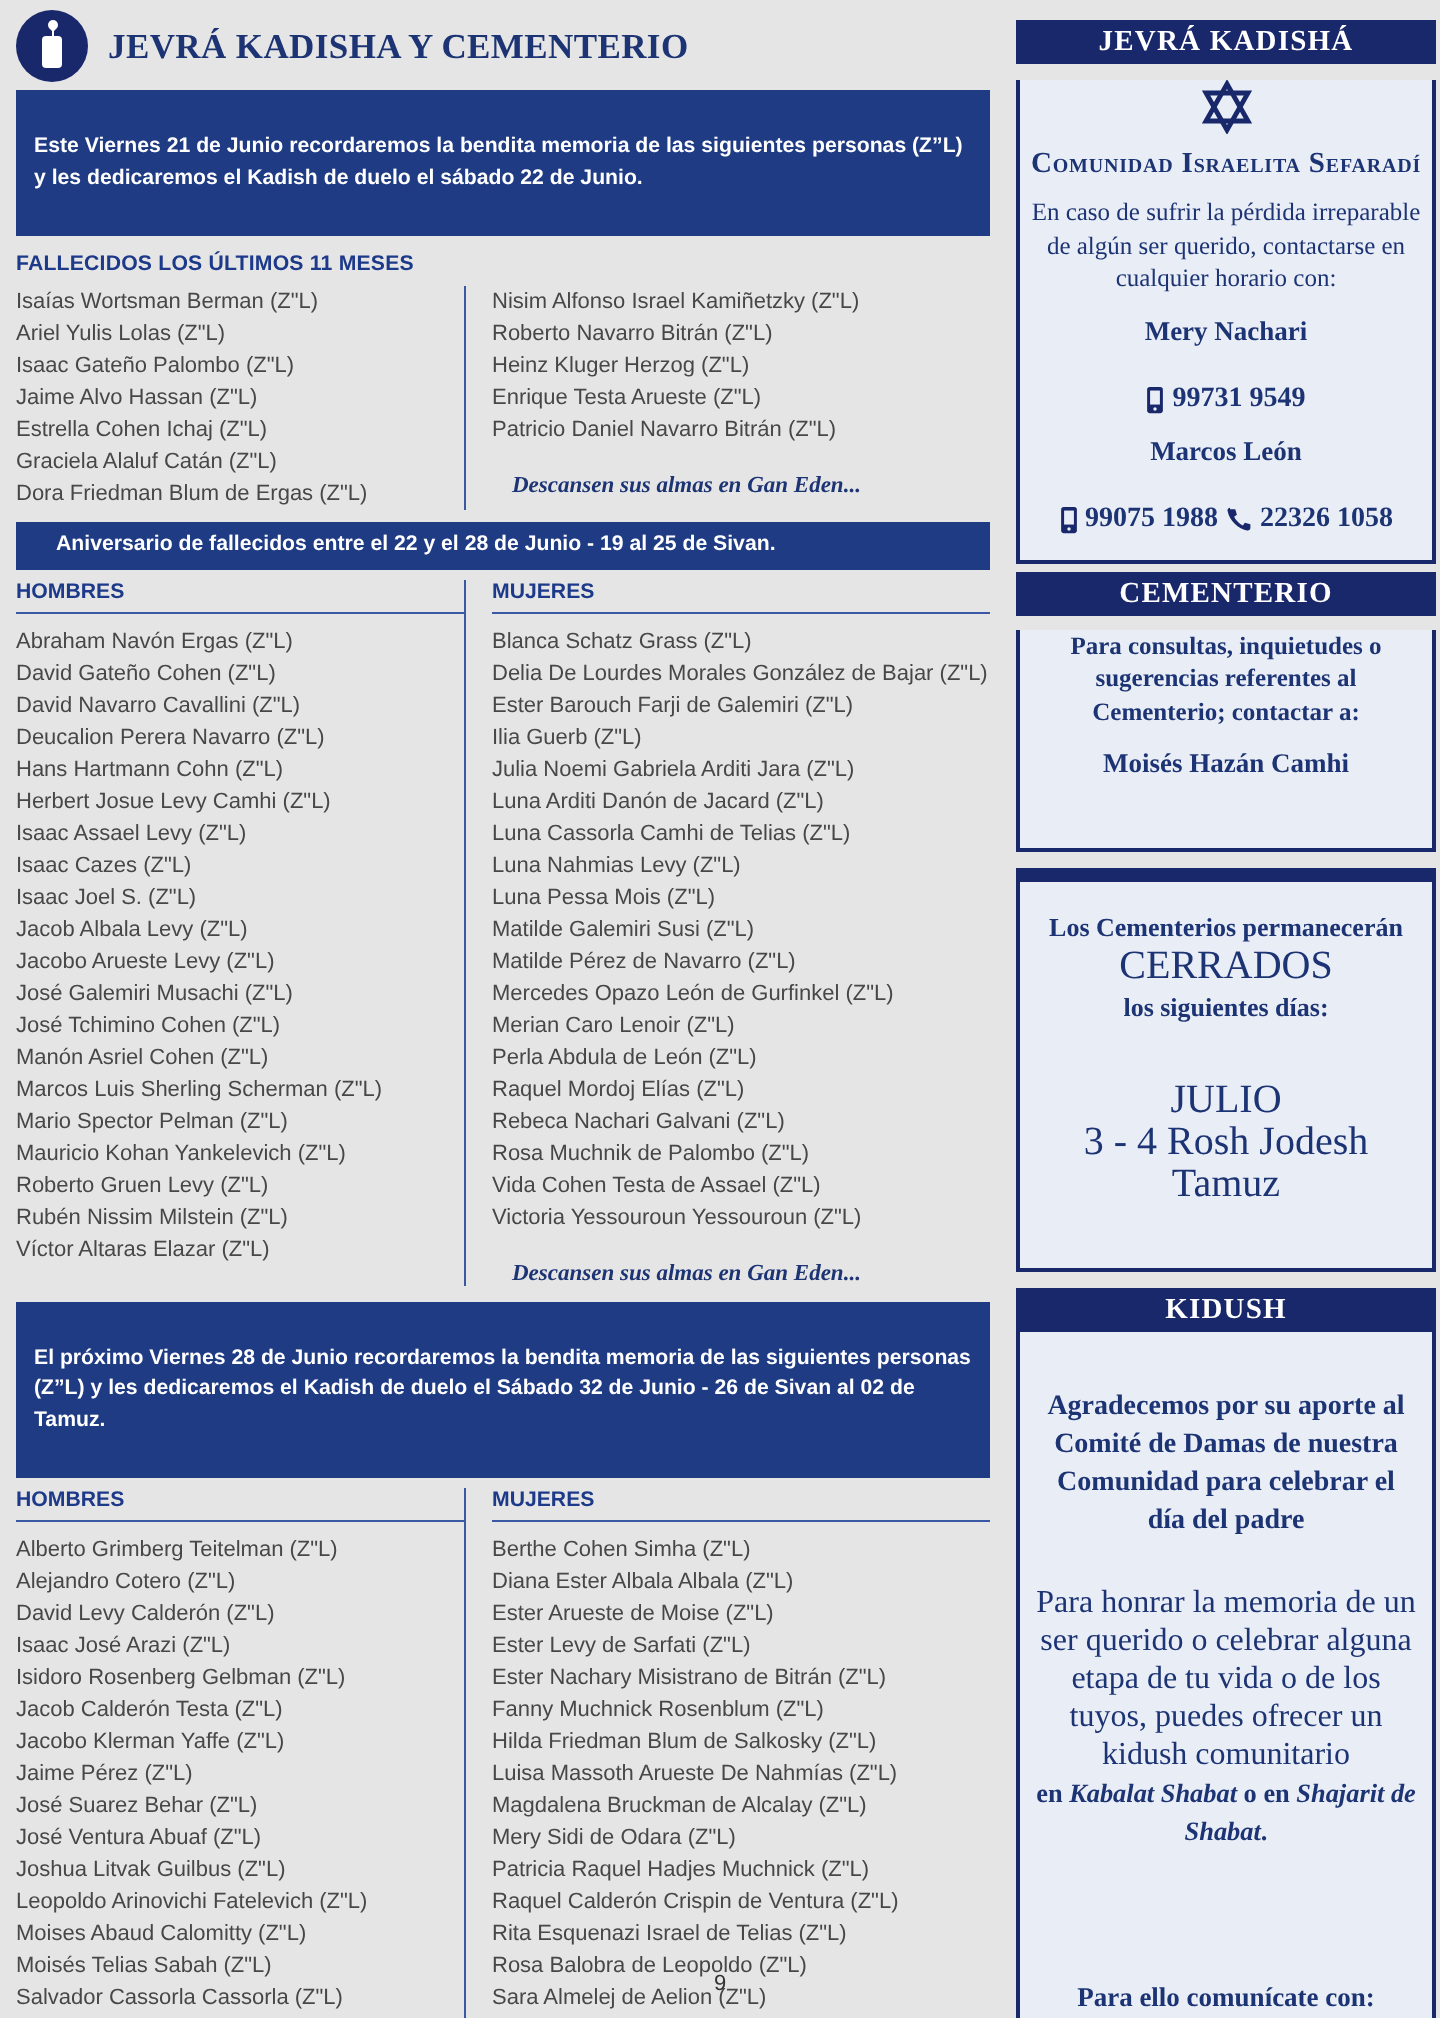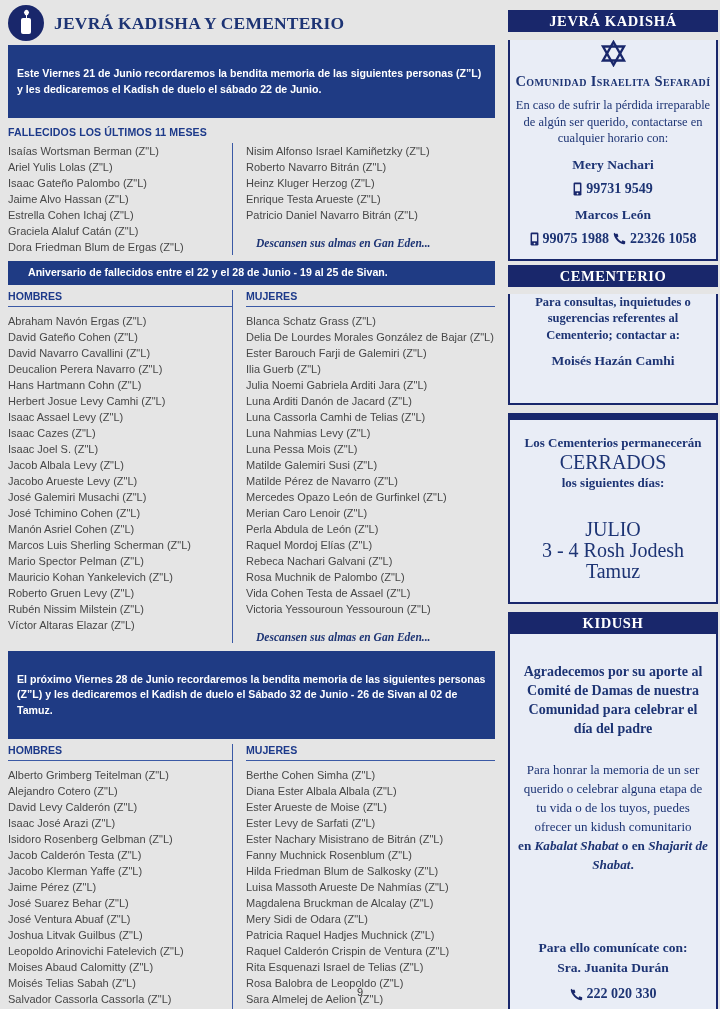--- a/index.html
+++ b/index.html
@@ -43,33 +43,33 @@
 
   
   #sidebar{position:absolute;left:508px;top:10px;width:210px;font-family:"Liberation Serif",serif;color:var(--snavy);}
   .sbar{background:var(--navy);color:#fff;font-weight:bold;font-size:14.5px;text-align:center;height:22px;line-height:22px;letter-spacing:.6px;}
   .sbox{background:var(--boxbg);border:2px solid var(--navy);border-top:none;text-align:center;}
   .strip{height:7px;background:var(--navy);}
   .star-wrap{margin-top:8px;}
   .org{font-variant:small-caps;font-weight:bold;font-size:14.5px;letter-spacing:.4px;margin-top:2px;}
   .sintro{font-size:12.5px;line-height:16.5px;margin:7px 4px 0 4px;}
   .sname{font-weight:bold;font-size:13.5px;margin-top:10px;}
-  .num-row{display:flex;justify-content:center;align-items:center;gap:4px;font-weight:bold;font-size:14px;margin-top:8px;}
+  .num-row{display:flex;justify-content:center;align-items:center;gap:4px;font-weight:bold;font-size:14px;margin-top:18px;}
   .icn{display:inline-flex;align-items:center;}
   .pad-b{padding-bottom:12px;text-align:center;}
   .gap{height:4px;}
 
-  .closed-box{padding:13px 4px 20px 4px;}
+  .closed-box{padding:13px 4px 31px 4px;}
   .cl-line{font-weight:bold;font-size:13px;line-height:19px;}
   .cl-big{font-weight:normal;font-size:20px;line-height:21px;}
   .cl-gap{height:27px;}
 
   .kbox{min-height:405px;padding:28px 8px 30px 8px;}
   .kthanks{font-weight:bold;font-size:14px;line-height:19px;}
-  .khonor{font-size:13px;line-height:19px;margin-top:22px;text-align:center;}
+  .khonor{font-size:16px;line-height:19px;margin-top:22px;text-align:center;}
   .koffer{font-weight:bold;font-size:13.2px;line-height:19px;}
   .koffer i{font-style:italic;}
   .kcontact{margin-top:64px;}
   .kline{font-weight:bold;font-size:13.5px;line-height:20px;}
 </style>
 </head>
 <body>
 
 <div id="page">
 

